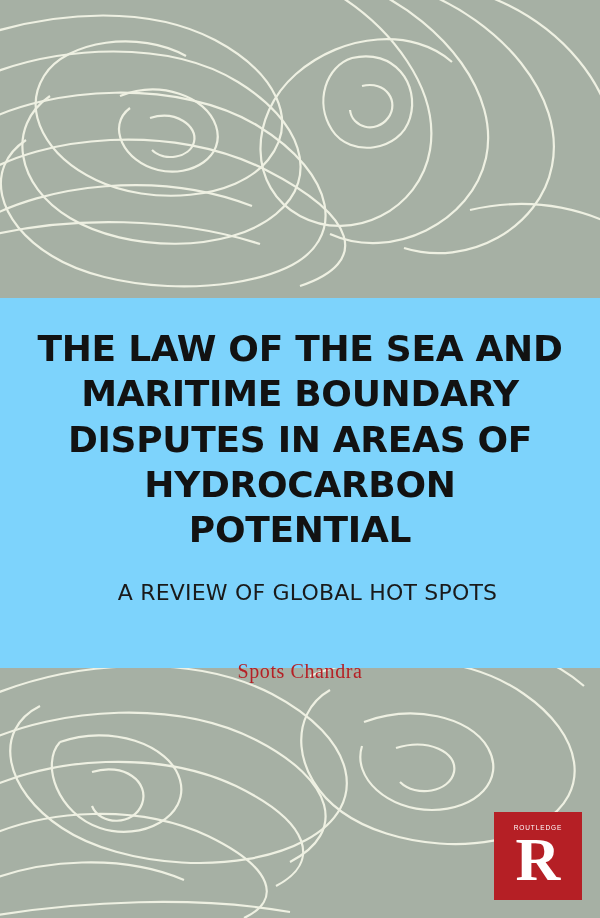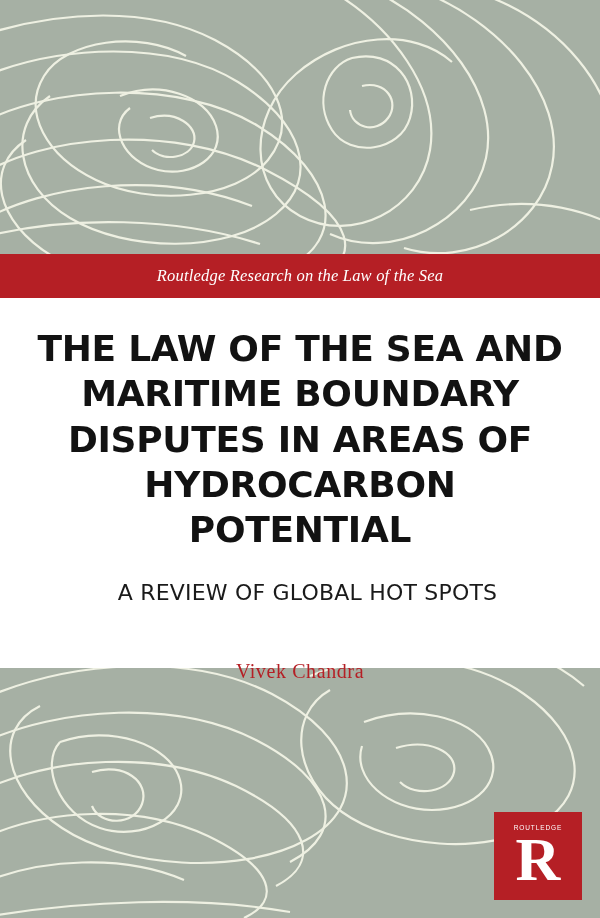--- a/index.html
+++ b/index.html
@@ -53,21 +53,21 @@
     white-space: nowrap;
   }
 
   
   .title-block {
     position: absolute;
     left: 0;
     top: 298px;
     width: 600px;
     height: 370px;
-    background: #ffffff;
+    background: #7dd3fc;
     z-index: 2;
     display: flex;
     flex-direction: column;
     align-items: center;
   }
   .main-title {
     margin: 28px 34px 0 34px;
     text-align: center;
     font-family: "DejaVu Sans", sans-serif;
     font-weight: bold;
@@ -181,28 +181,25 @@
         <path d="M364 722 C 412 704, 470 716, 488 748 C 506 780, 476 810, 432 810 C 388 810, 352 778, 362 746"></path>
         <path d="M396 748 C 428 738, 458 752, 454 772 C 450 792, 416 798, 400 782"></path>
 
         <path d="M-20 640 C 80 606, 220 600, 320 630"></path>
         <path d="M420 618 C 490 600, 560 606, 620 632"></path>
         <path d="M-20 918 C 80 900, 200 896, 290 912"></path>
       </g>
     </svg>
   </div>
 
-  <div class="series-band">
-    <div class="series-text">Routledge Research on the Law of the Sea</div>
-  </div>
 
   <div class="title-block">
     <div class="main-title">The Law of the Sea and Maritime Boundary Disputes in Areas of Hydrocarbon Potential</div>
     <div class="subtitle">A Review of Global Hot Spots</div>
-    <div class="author">Vivek Chandra</div>
+    <div class="author">Spots Chandra</div>
   </div>
 
   <div class="logo">
     <div class="logo-inner">
       <div class="logo-word">Routledge</div>
       <div class="logo-r">R</div>
     </div>
   </div>
 
 </div>

